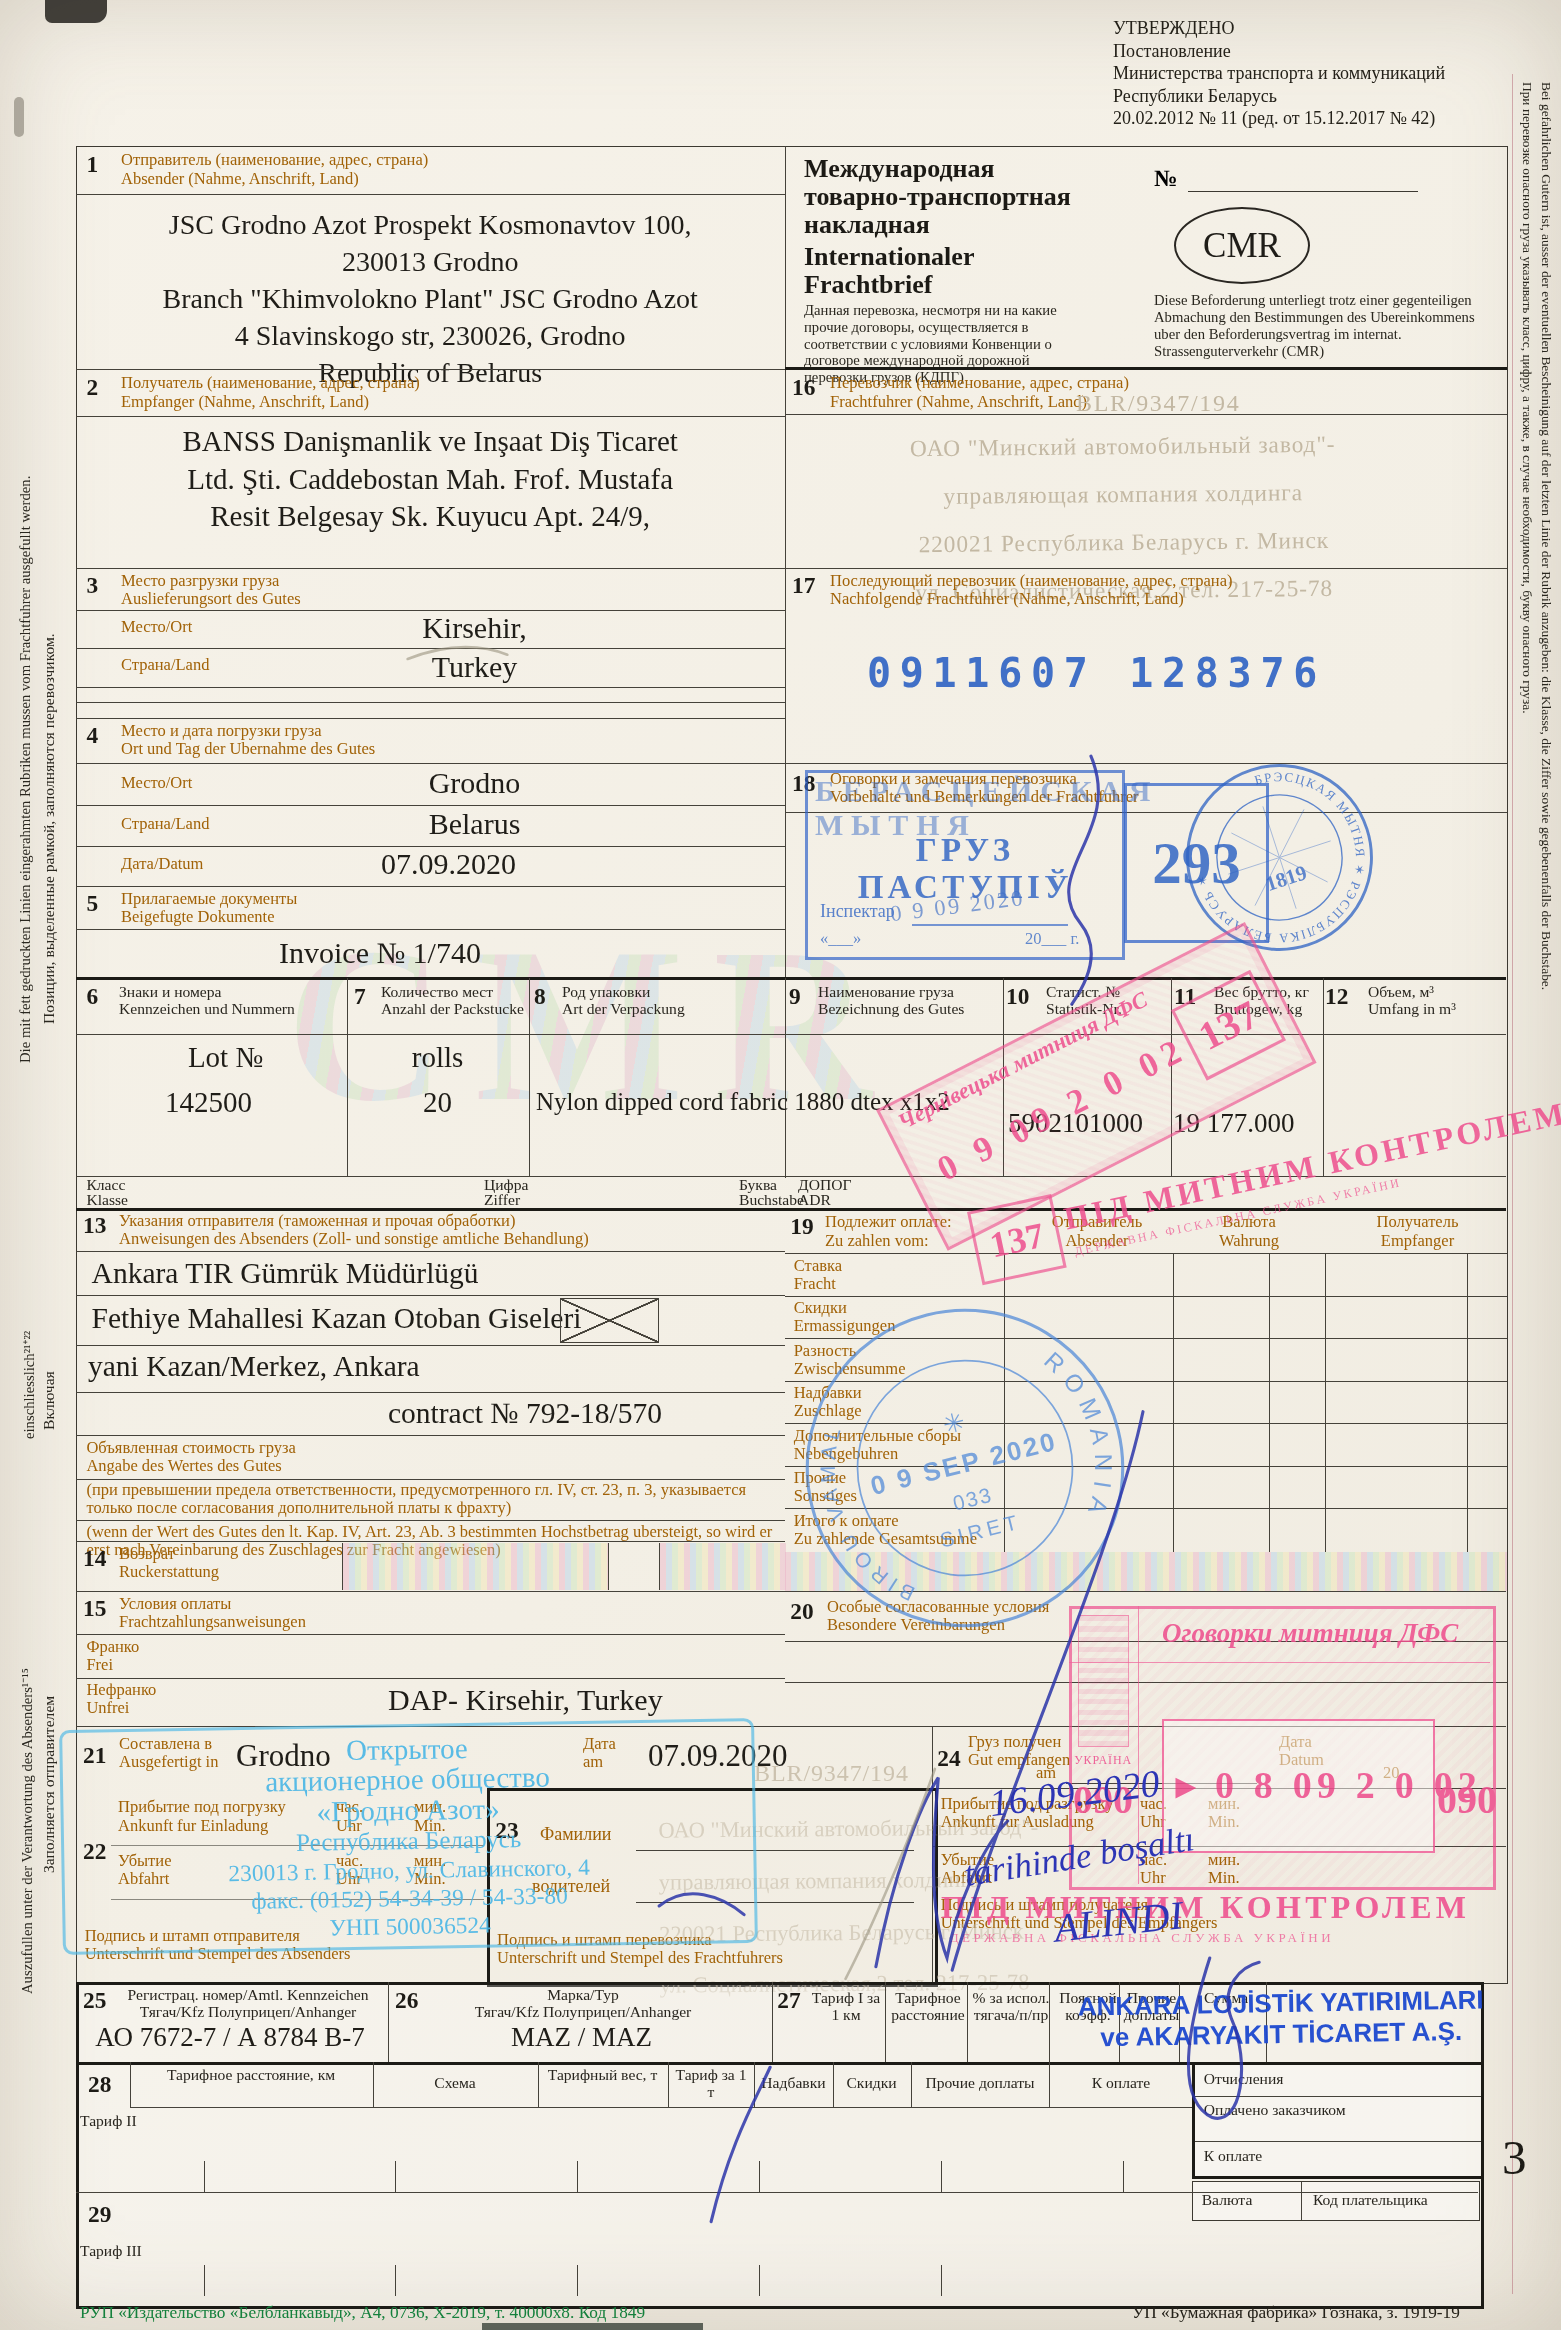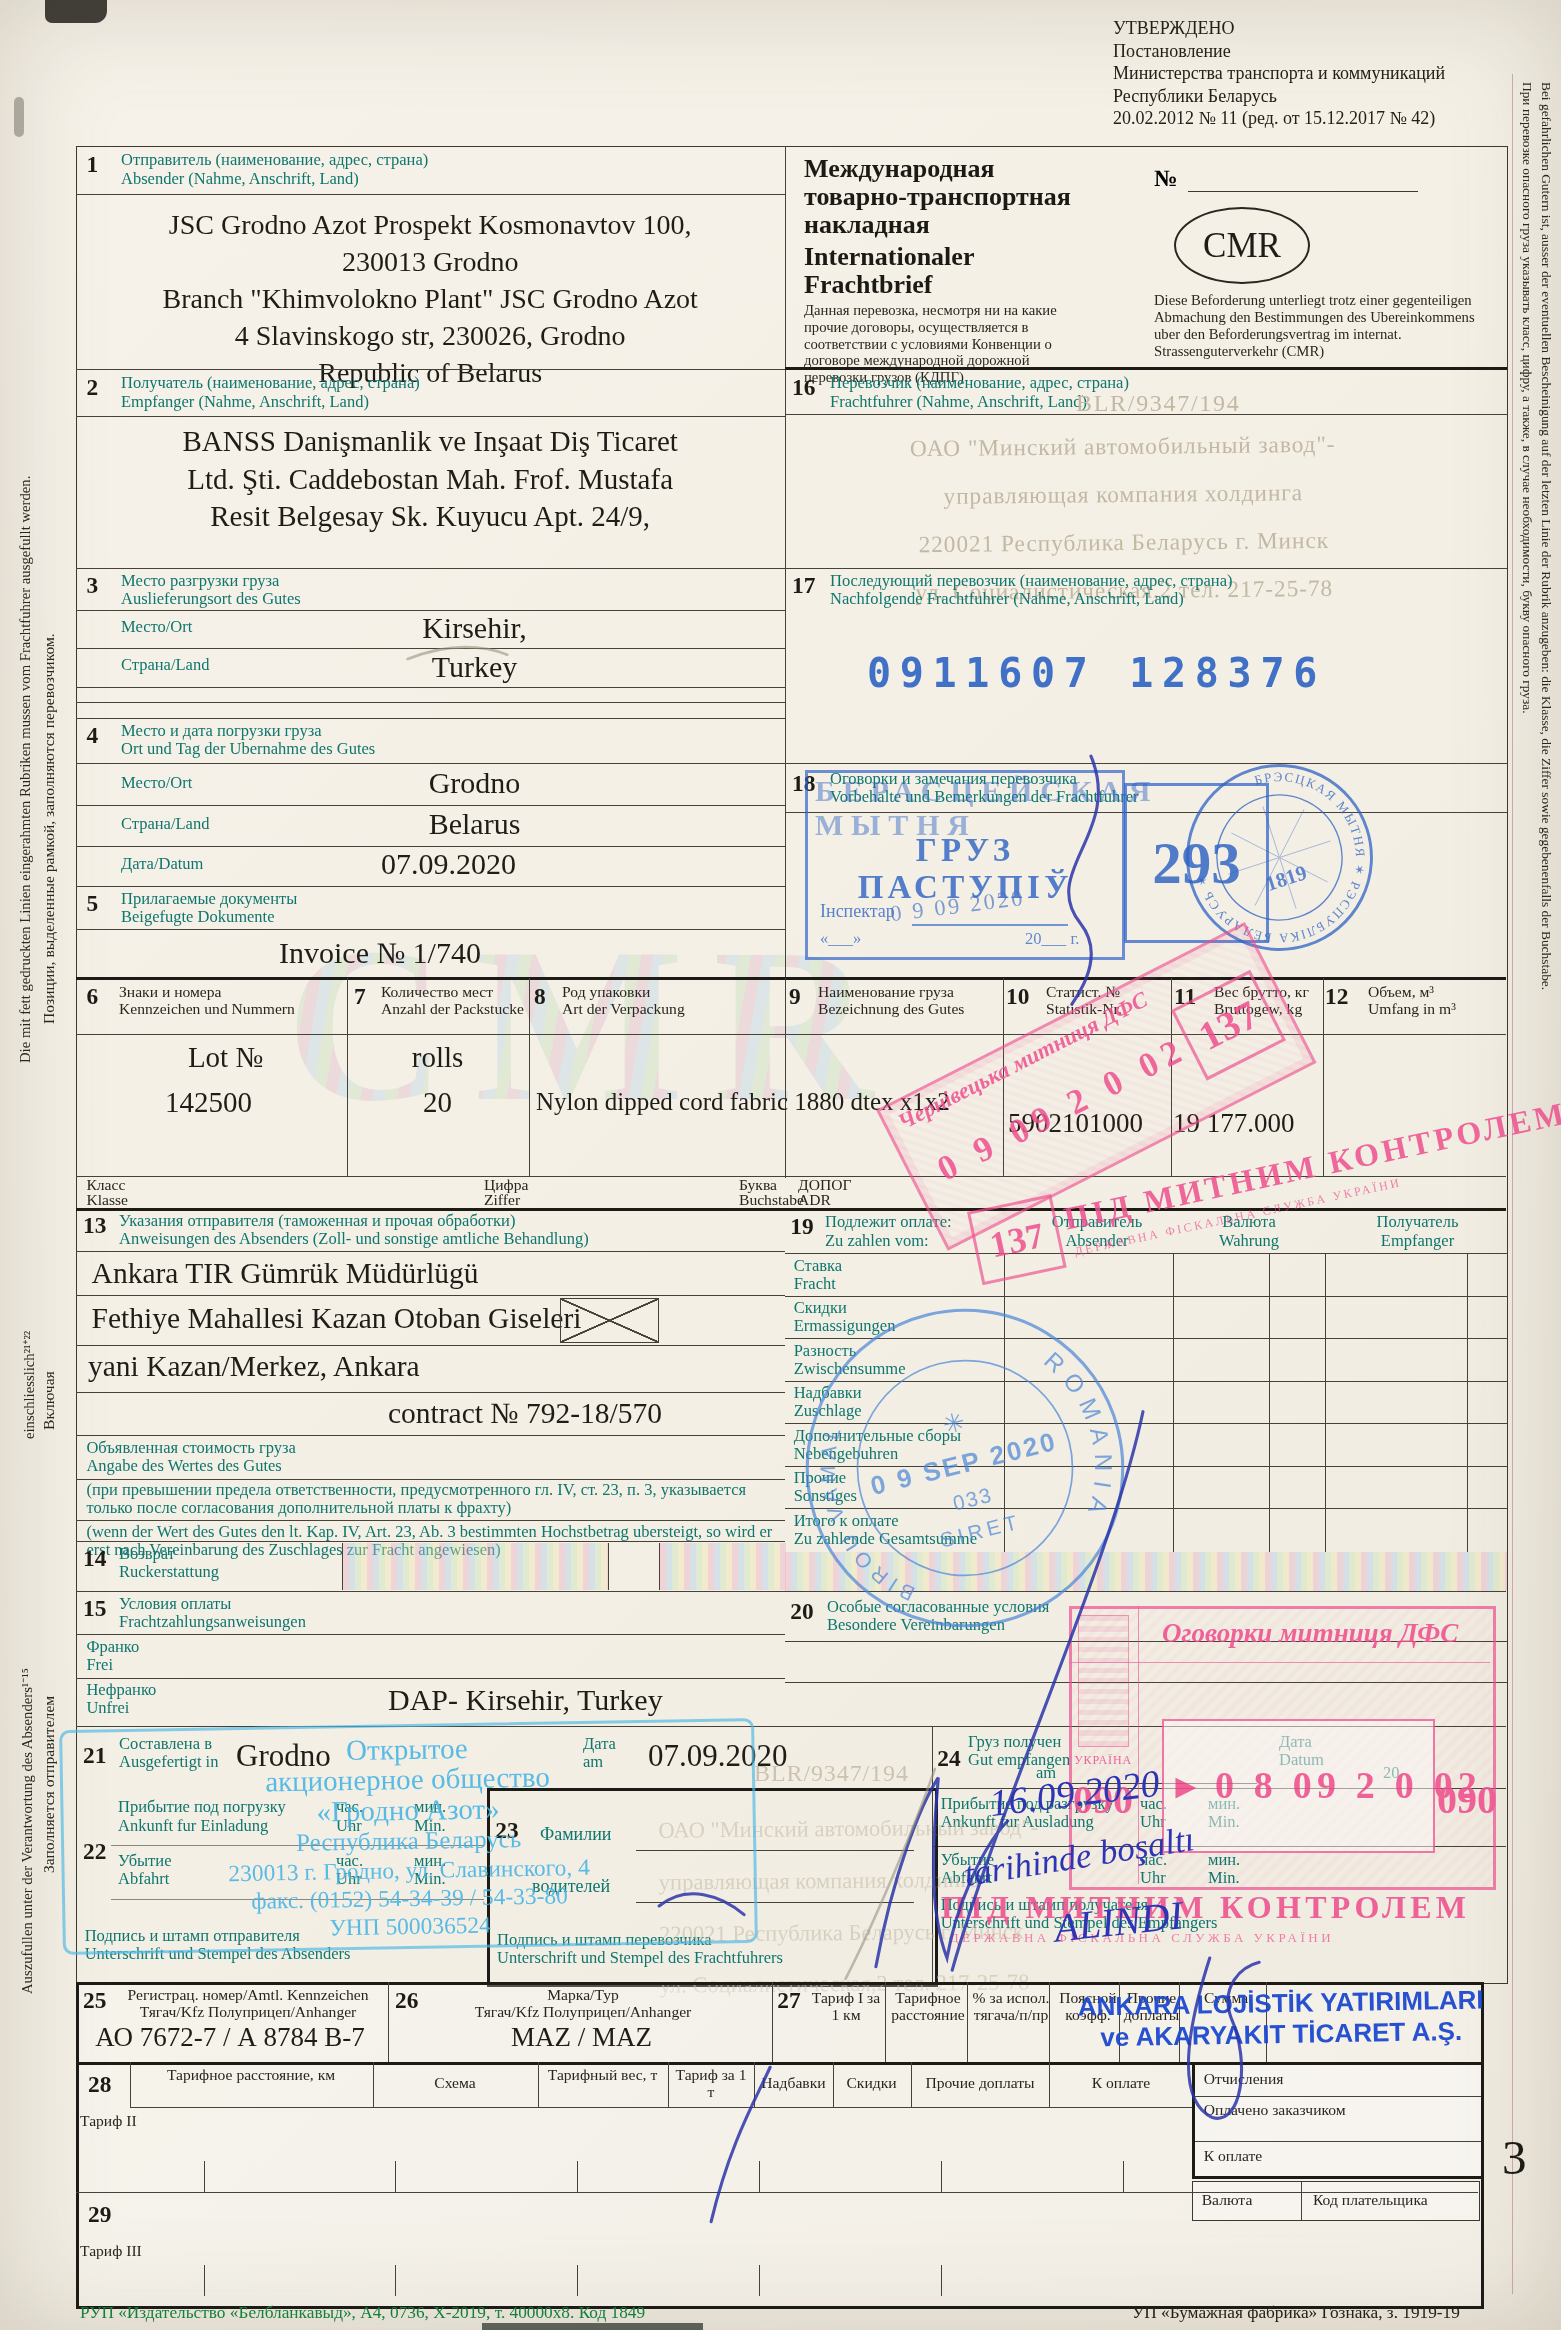--- a/index.html
+++ b/index.html
@@ -1,19 +1,19 @@
 <!DOCTYPE html>
 <html style="font-size:14px"><head>
 <meta charset="utf-8">
 <style>
   html,body{margin:0;padding:0}
   body{width:1561px;height:2330px;position:relative;background:#e7e2d6;font-family:"Liberation Serif",serif;overflow:hidden}
   .abs{position:absolute}
   .paper{left:0;top:0;width:1561px;height:2330px;background:linear-gradient(135deg,#f6f2e9 0%,#f3efe5 55%,#efeadf 100%);box-shadow:inset 0 0 104px rgba(120,105,80,.25)}
-  .lbl{font-size:16.5px;line-height:1.12;color:#0f766e}
+  .lbl{font-size:16.5px;line-height:1.12;color:#a16207}
   .sm{font-size:15.6px;line-height:1.1;color:#29261f}
   .num{font-weight:700;font-size:23.4px;color:#1d1b16}
   .val{color:#1f1d18}
   .c{text-align:center}
   .hl{border-top:1.4px solid #45423a}
   .HL{border-top:3.5px solid #1c1b16}
   .vl{border-left:1.4px solid #45423a}
   .box{border:1.6px solid #3c3931}
   .BOX{border:3.5px solid #1c1b16}
   .ghost{color:#c3b8a3}

